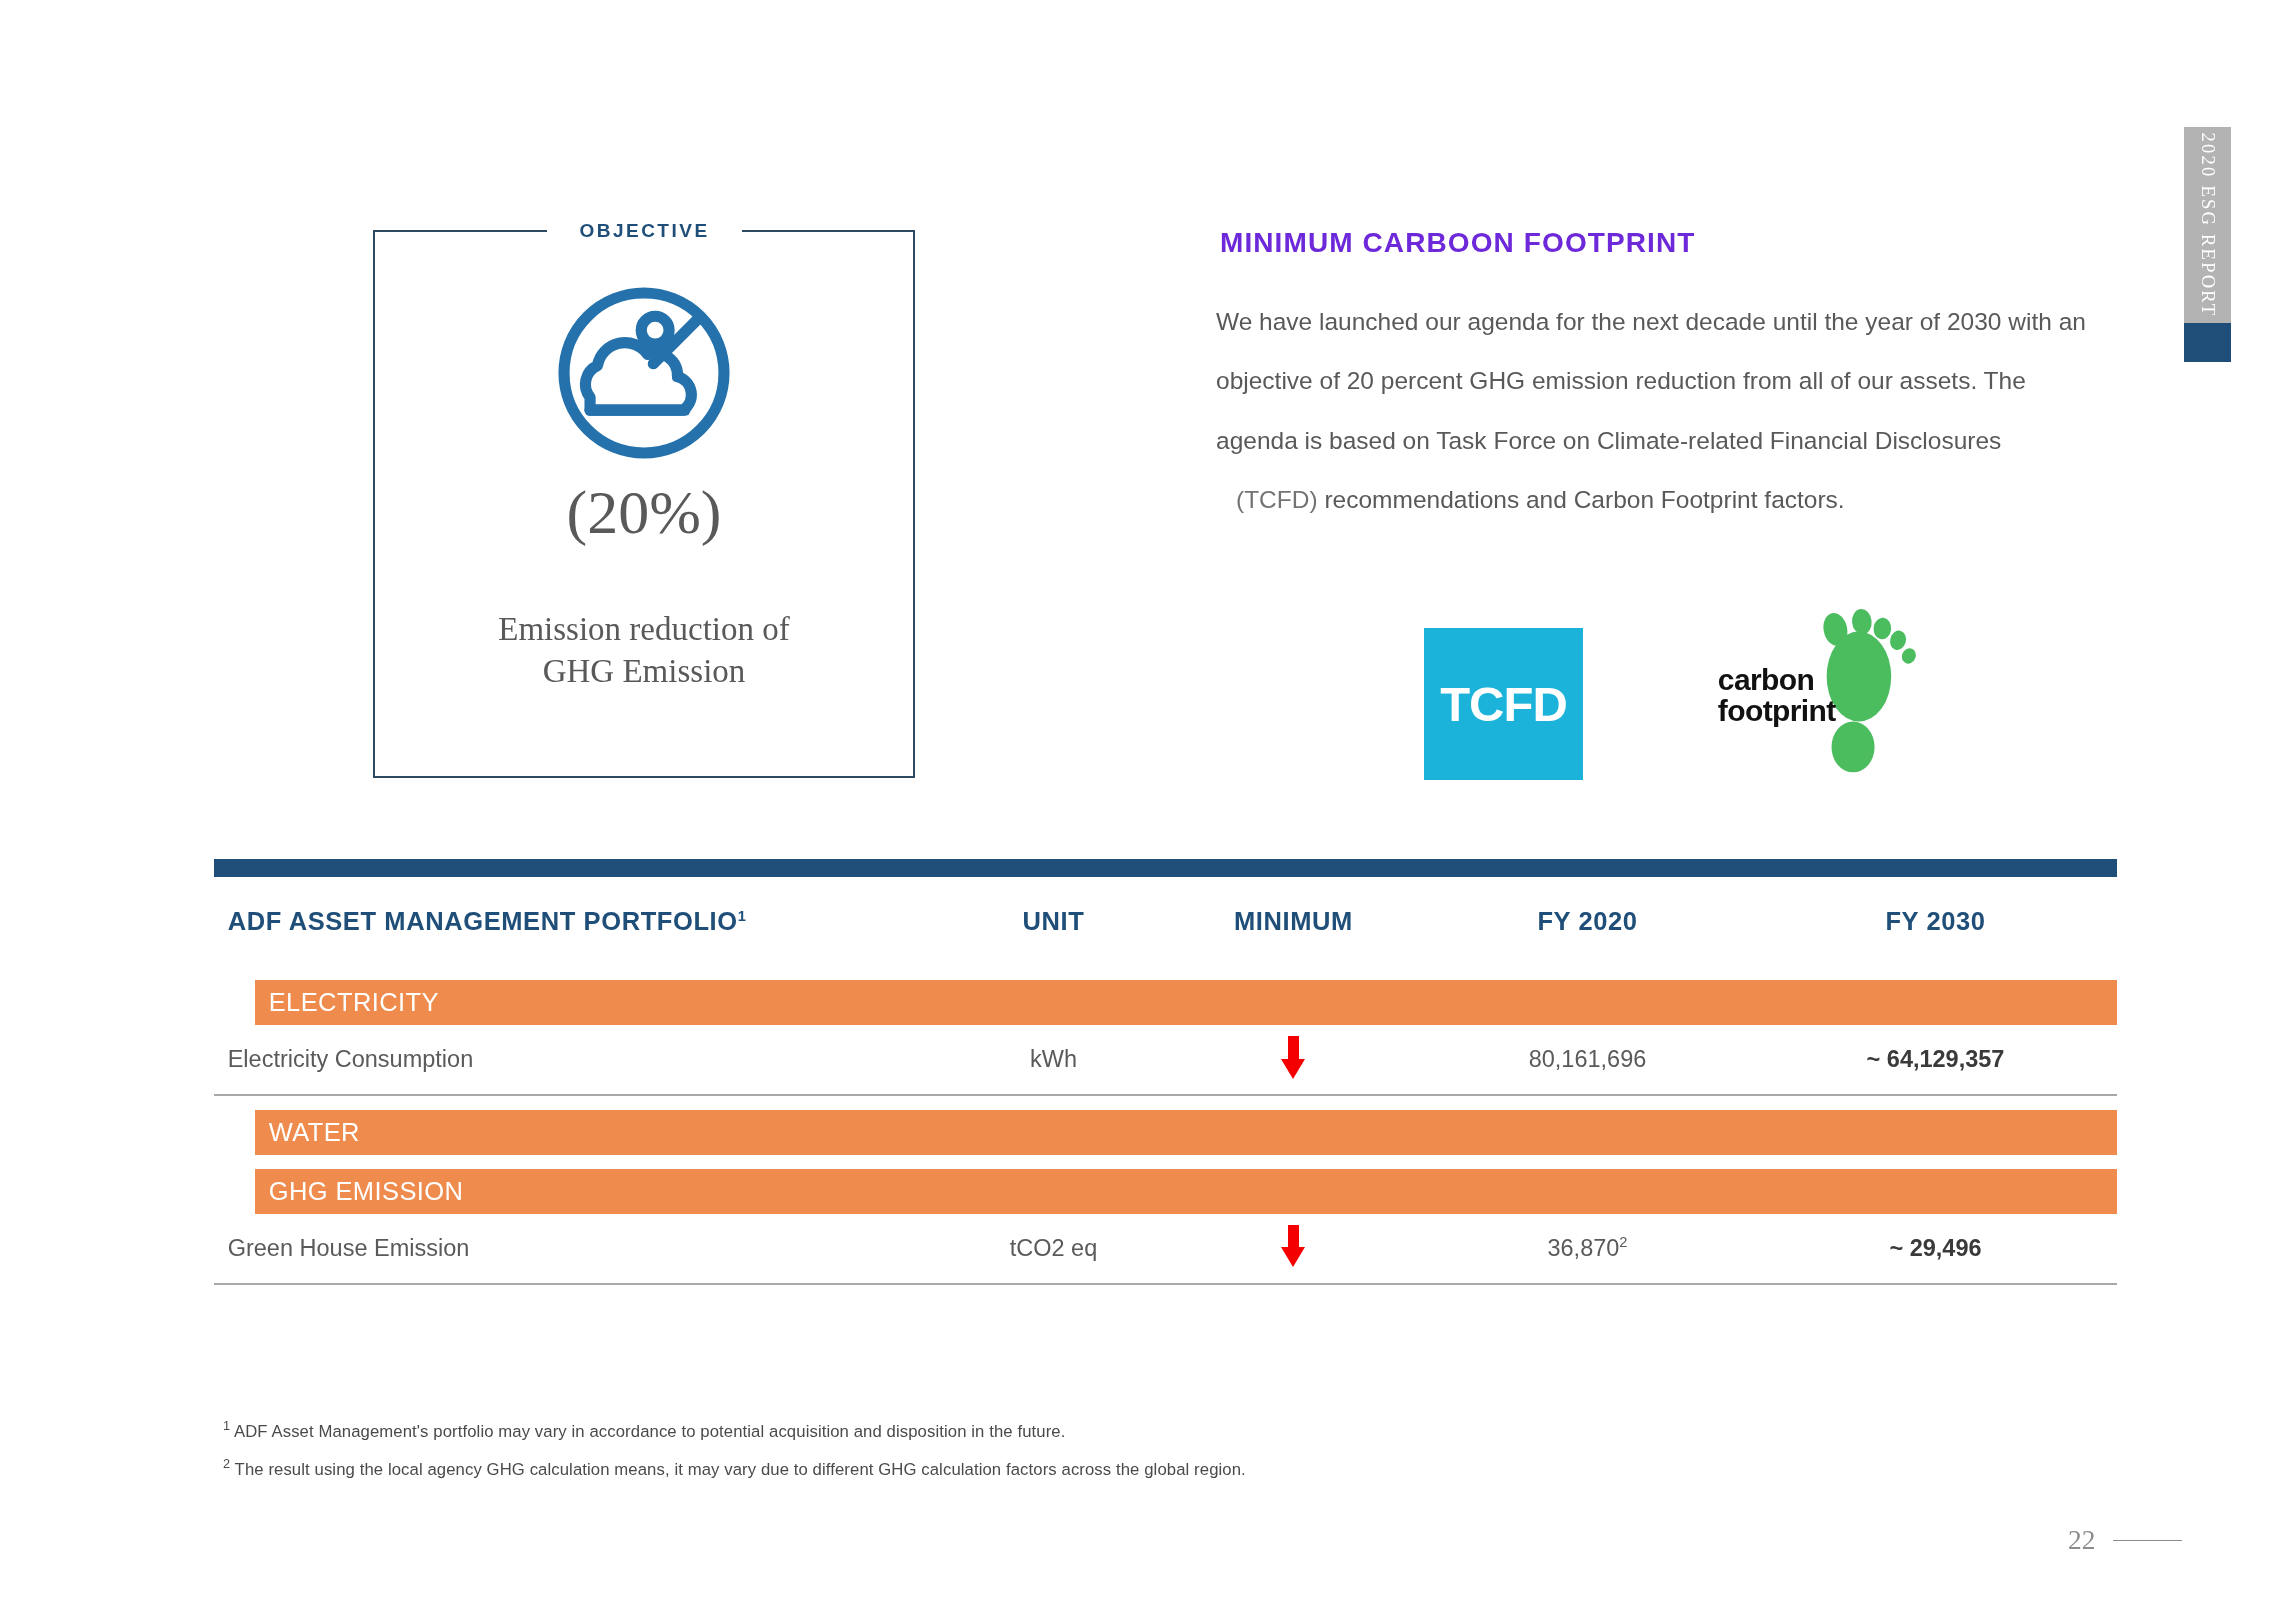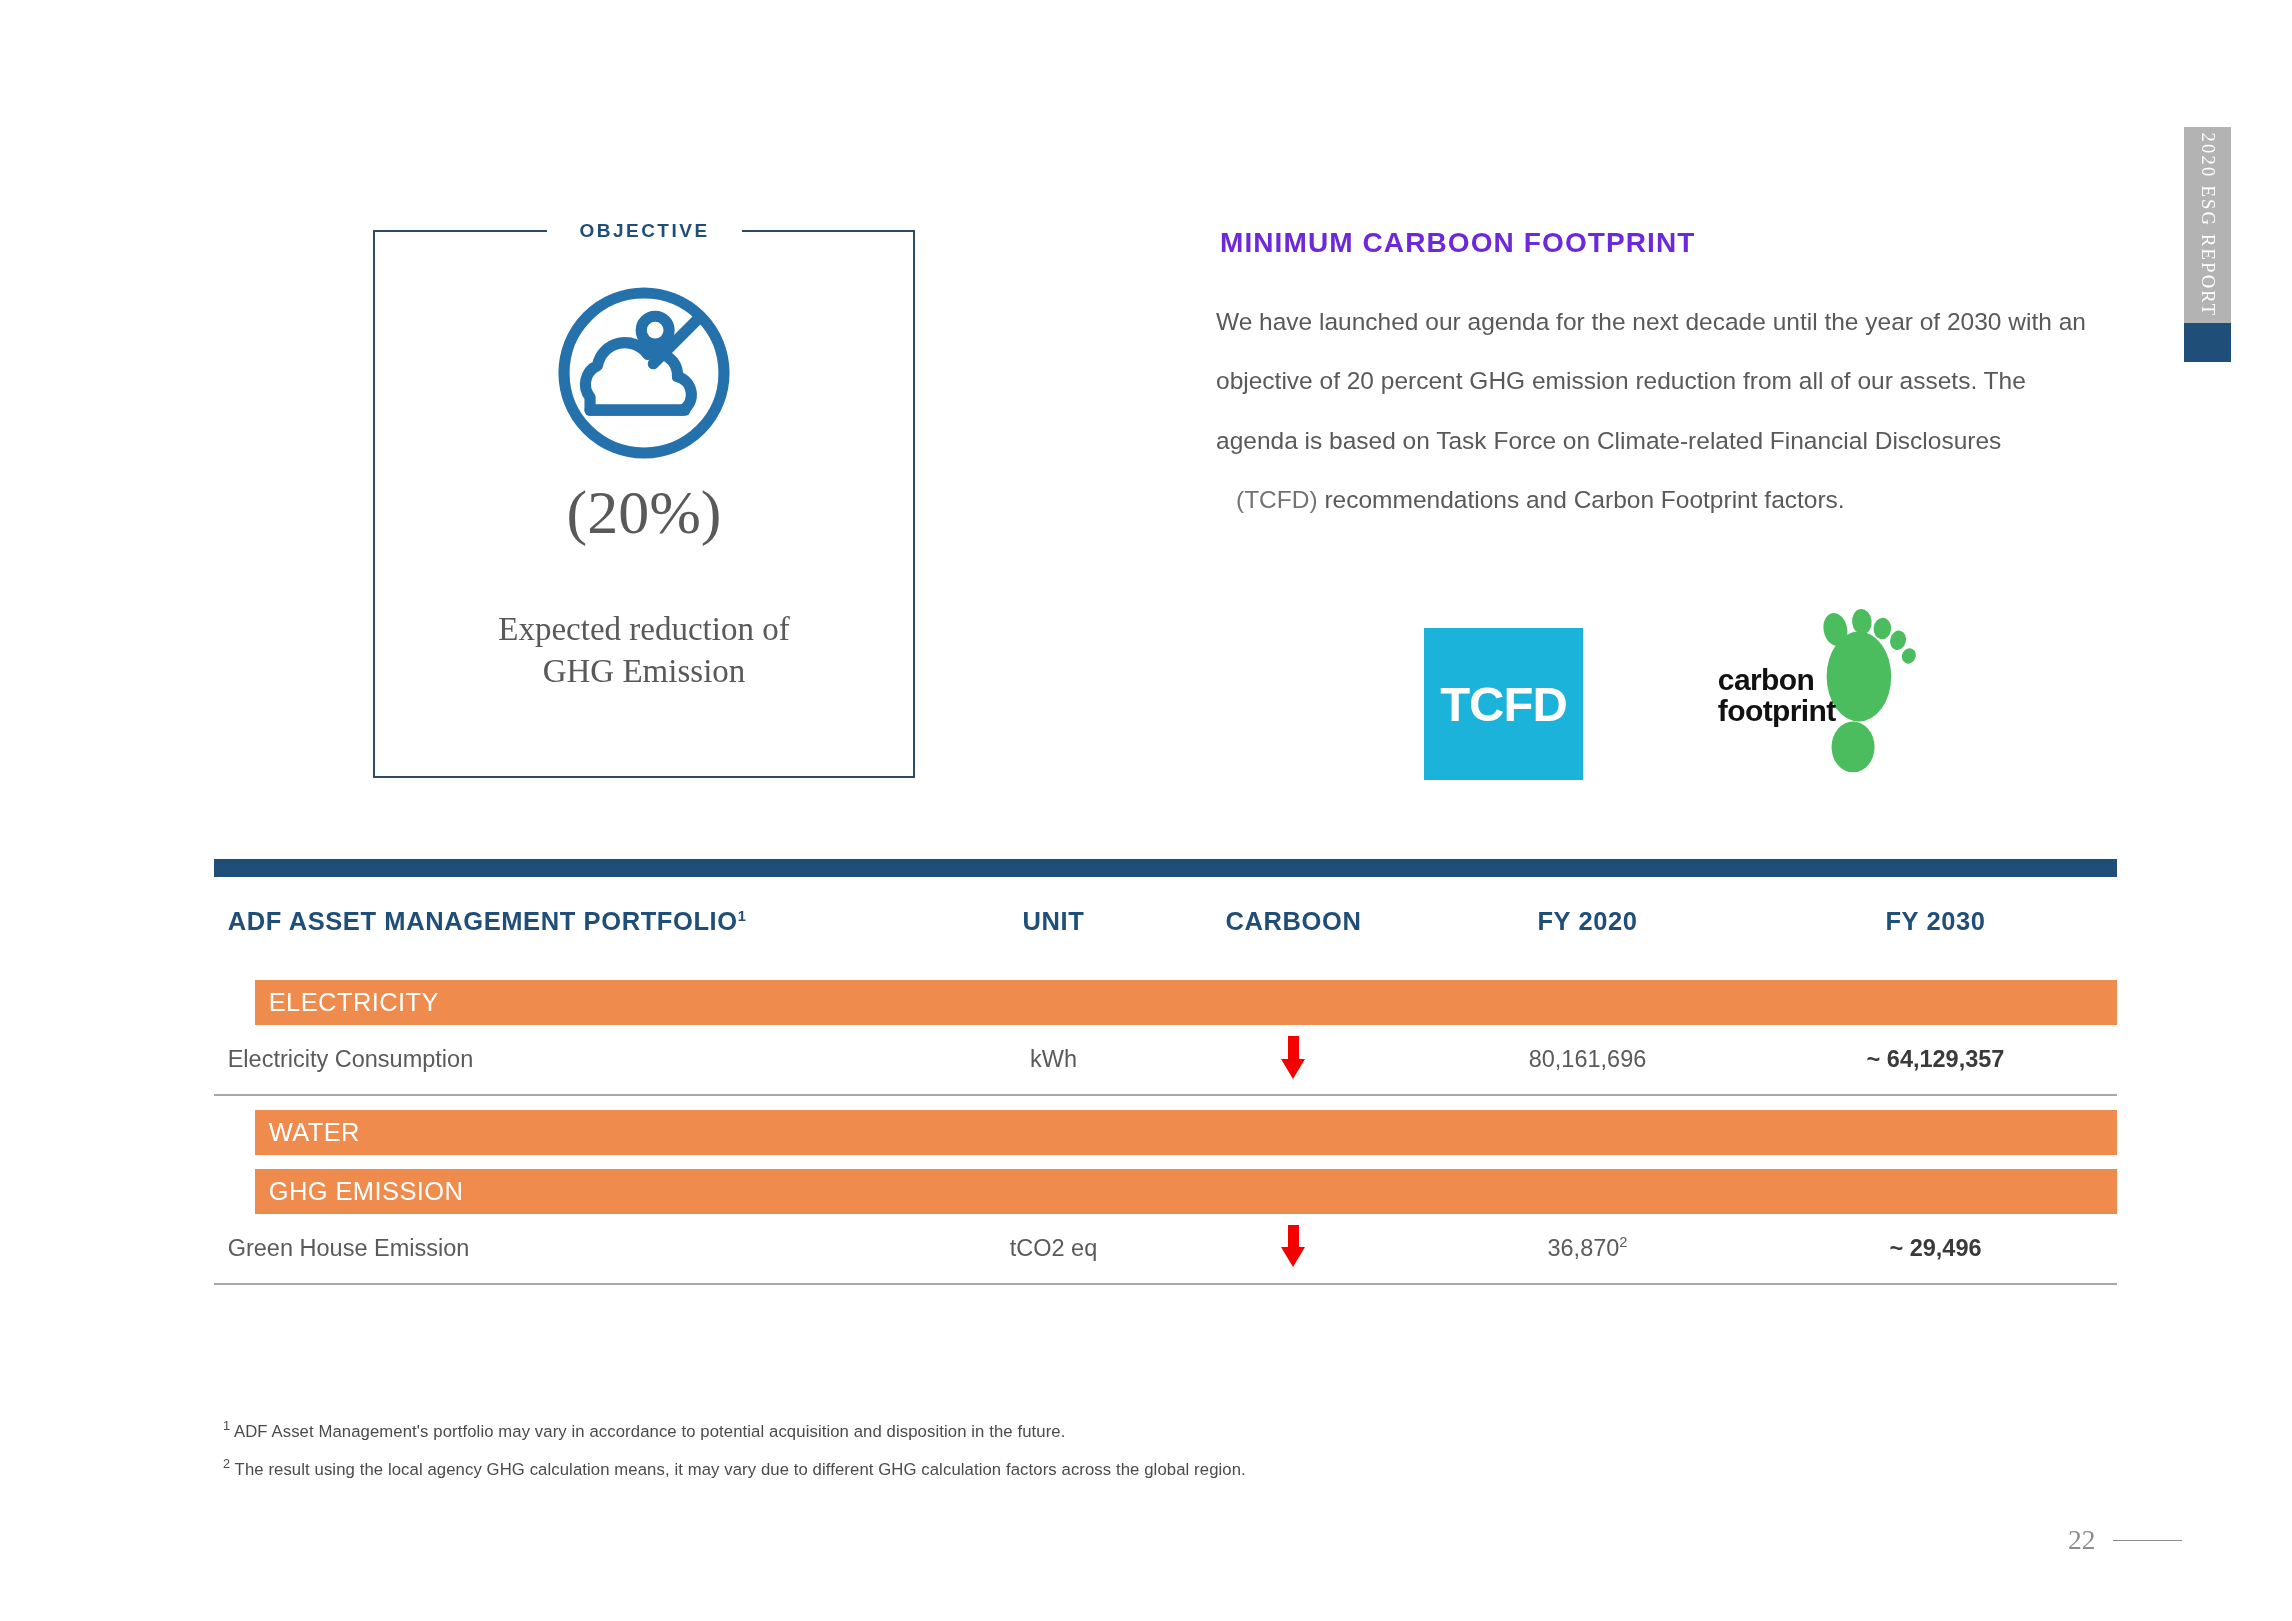--- a/index.html
+++ b/index.html
@@ -311,21 +311,21 @@
         <line x1="79" y1="21" x2="55" y2="45" stroke="#2471ab" stroke-width="6" stroke-linecap="round"></line>
         <circle cx="56" cy="27" r="7.5" fill="none" stroke="#2471ab" stroke-width="6"></circle>
         <path d="M21 70 L21 63 A11 11 0 0 1 25 46 A15 15 0 0 1 52 40 A12 12 0 0 1 68 52 A10 10 0 0 1 71 70 Z" fill="none" stroke="#2471ab" stroke-width="6" stroke-linejoin="round" stroke-linecap="round"></path>
         <line x1="21" y1="70" x2="72" y2="70" stroke="#2471ab" stroke-width="6" stroke-linecap="round"></line>
       </svg>
     </div>
 
     <div class="objective-value">(20%)</div>
 
     <div class="objective-caption">
-      <div>Expected reduction of</div>
+      <div>Emission reduction of</div>
       <div>GHG Emission</div>
     </div>
   </div>
 
   <h2 class="rc-heading">MINIMUM CARBOON FOOTPRINT</h2>
 
   <p class="rc-paragraph">
     <span>We have launched our agenda for the next decade until the year of 2030 with an objective of 20 percent GHG emission reduction from all of our assets. The agenda is based on Task Force on Climate-related Financial Disclosures </span><span class="hl">(TCFD)</span><span> recommendations and Carbon Footprint factors.</span>
   </p>
 
@@ -351,21 +351,21 @@
     </div>
   </div>
 
   <div class="tbl">
 
     <div class="tbl-topbar"></div>
 
     <div class="tbl-head">
       <div class="c-name th"><span>ADF ASSET MANAGEMENT PORTFOLIO</span><sup>1</sup></div>
       <div class="c-unit th">UNIT</div>
-      <div class="c-chg th">CARBOON</div>
+      <div class="c-chg th">MINIMUM</div>
       <div class="c-2020 th">FY 2020</div>
       <div class="c-2030 th">FY 2030</div>
     </div>
 
     <div class="cat-bar">
       <span class="cat-bar-label">ELECTRICITY</span>
     </div>
     <div class="data-row">
       <div class="c-name td">Electricity Consumption</div>
       <div class="c-unit td">kWh</div>

